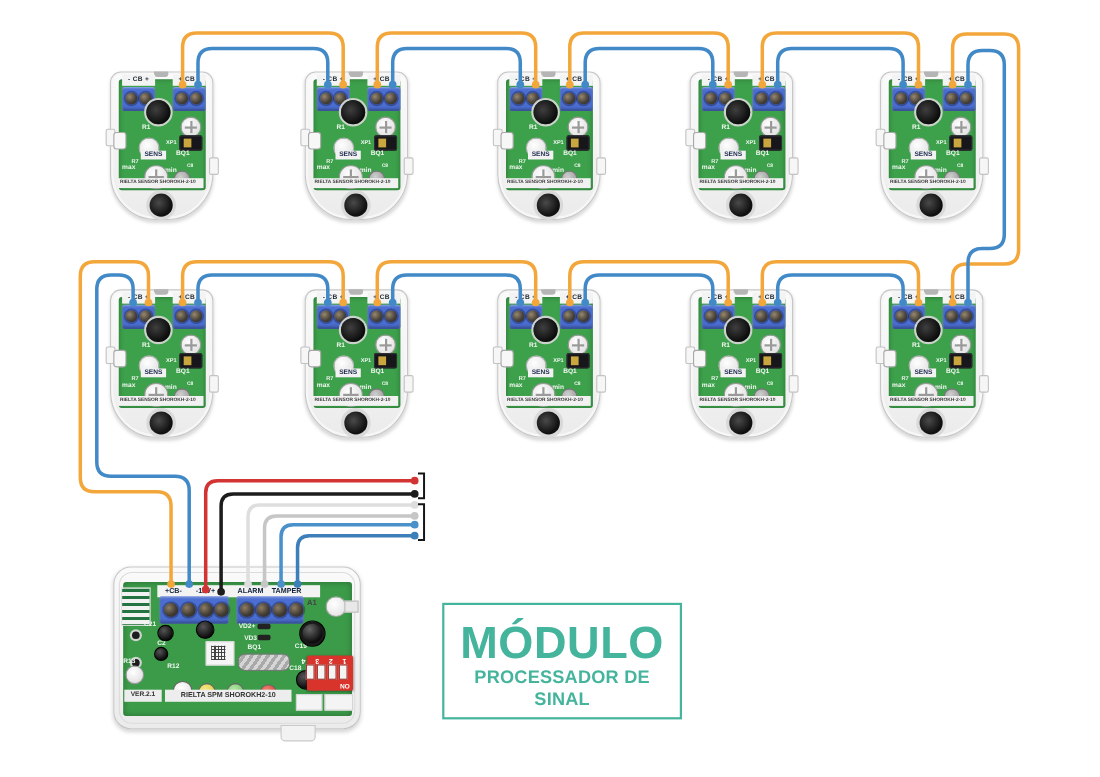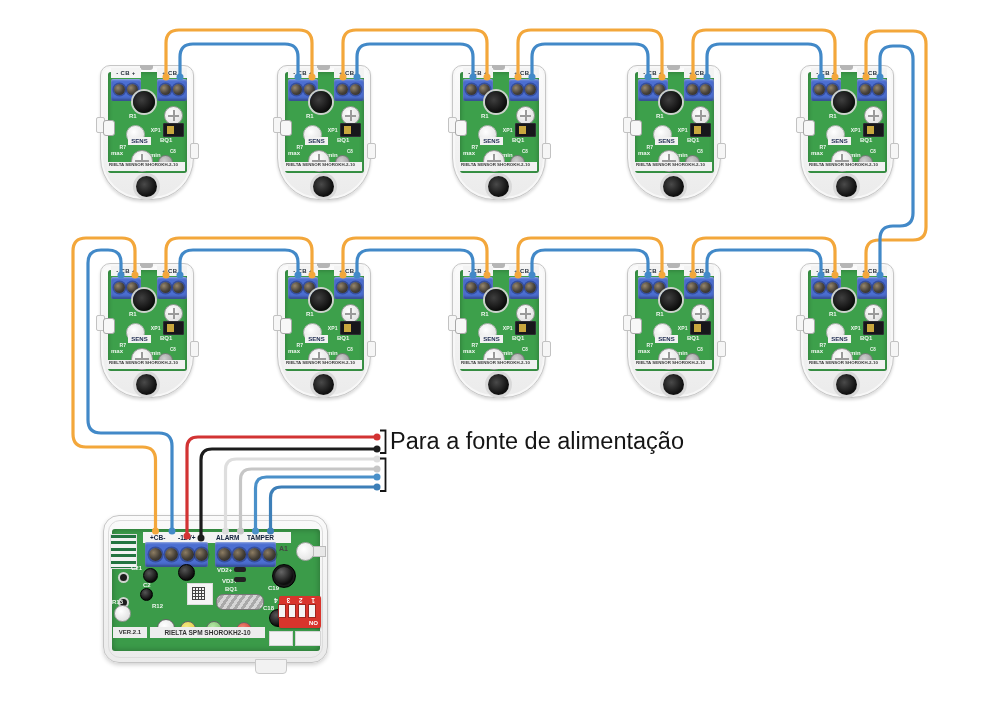--- a/index.html
+++ b/index.html
@@ -642,15 +642,18 @@
         <span class="m-sw m-sw4"></span>
         <span class="m-dipnums">1 2 3 4</span>
       </div>
     </div>
     <div class="m-ver">VER.2.1</div>
     <div class="m-board">RIELTA SPM SHOROKH2-10</div>
     <div class="m-sl m-sl1"></div>
     <div class="m-sl m-sl2"></div>
   </div>
 
-  <div class="annot" id="annot-power">Para a fonte de alimentação</div>
 
+  <div id="infobox">
+    <div class="title">MÓDULO</div>
+    <div class="subtitle">PROCESSADOR DE SINAL</div>
+  </div>
 </div>
 
 </body></html>

